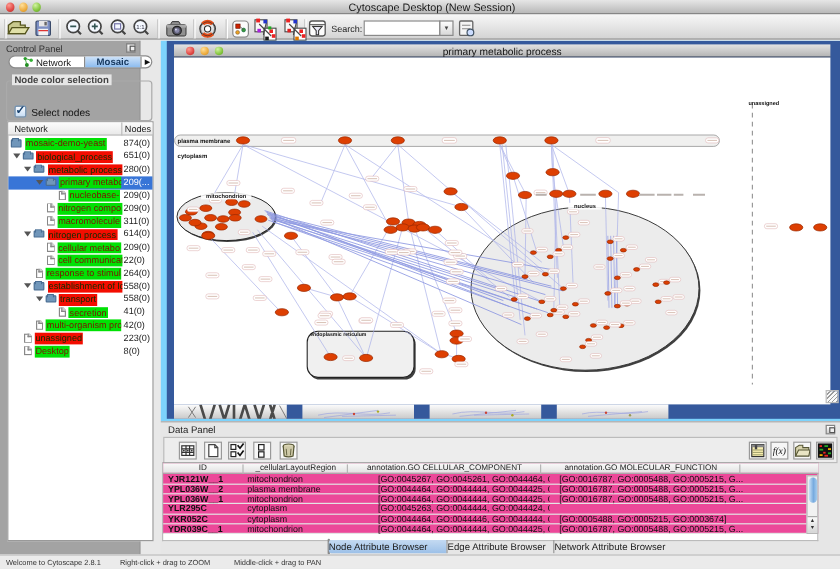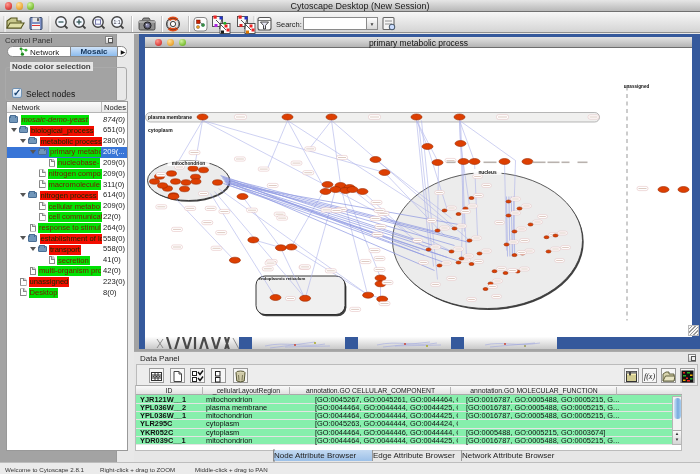--- a/index.html
+++ b/index.html
@@ -30,37 +30,37 @@
 .tnum{position:absolute;left:96px;top:0;color:#222}
 .tarr{position:absolute;top:2.6px;width:0;height:0;border-left:3.2px solid transparent;border-right:3.2px solid transparent;border-top:4.5px solid #555}
 .tfold{position:absolute;top:1.6px;width:9px;height:6.5px;background:#7096ba;border:1px solid #4a6e94;border-radius:1px}
 .tfold:before{content:"";position:absolute;left:0;top:-2px;width:4px;height:2px;background:#7096ba;border:1px solid #4a6e94;border-bottom:none;border-radius:1px 1px 0 0}
 .tfile{position:absolute;top:0.8px;width:6.5px;height:8px;background:#fff;border:1px solid #888;clip-path:polygon(0 0,70% 0,100% 30%,100% 100%,0 100%)}
 .tfile:after{content:"";position:absolute;right:-1px;top:-1px;width:2.6px;height:2.6px;background:#ccc;border-left:1px solid #888;border-bottom:1px solid #888}
 .tlabel{position:absolute;top:0.4px;padding:0 1px;line-height:9.8px;overflow:hidden;height:9.8px}
 .bgG{background:#00e104;color:#7a1500}
 .bgR{background:#f30d00;color:#102c00}
 
-#desktop{position:absolute;left:134px;top:33.5px;width:566px;height:317.5px;background:#a3a3a3;overflow:hidden}
+#desktop{position:absolute;left:134px;top:33.5px;width:566px;height:317.5px;background:#7dd3fc;overflow:hidden}
 #netwin{position:absolute;left:5px;top:0.5px;width:561px;height:314.5px;background:#35599c}
 #nettitle{position:absolute;left:6px;top:3px;width:547px;height:10.5px;background:linear-gradient(#e3e3e3,#b4b4b4);border-bottom:1px solid #6e6e6e}
 #nettitle .txt{position:absolute;top:0.5px;width:100%;text-align:center;font-size:8.5px;color:#111}
 .ntl{position:absolute;top:1.8px;width:6.8px;height:6.8px;border-radius:50%}
 #netcanvas{position:absolute;left:6px;top:13.5px;width:547px;height:289px;background:#fff;overflow:hidden}
 #netstrip{position:absolute;left:6px;top:302.5px;width:412px;height:12px;background:linear-gradient(#fdfdfd,#c9c9c9);overflow:hidden}
 #grip{position:absolute;right:1px;top:291px;width:11px;height:11px;background:
  repeating-linear-gradient(135deg,#f8f8f8 0 1.5px,#9a9a9a 1.5px 2.5px);border:1px solid #bbb}
 
 #dpanel{position:absolute;left:134px;top:351px;width:566px;height:111px;background:#e6e6e6;border-top:1px solid #aaa}
 #dptitle{position:absolute;left:6px;top:1.5px;font-size:8px;color:#222}
 #dpfloat{position:absolute;right:4px;top:1.5px;width:8px;height:8px;border:1px solid #848484;background:linear-gradient(#fff,#ccc)}
 #dpfloat:after{content:"";position:absolute;left:1.5px;top:1.5px;width:3px;height:3px;border:1px solid #555;background:#eee}
 #dtoolbar{position:absolute;left:2px;top:12px;width:562px;height:22px;background:#ededed;border:1px solid #bbb}
 .dbtn{position:absolute;top:3px;width:15px;height:15px;border:1px solid #999;background:#f7f7f7}
-#dtable{position:absolute;left:1px;top:33px;width:547px;height:60px;background:#86efac;border-left:1px solid #bbb;border-right:1px solid #bbb}
+#dtable{position:absolute;left:1px;top:33px;width:547px;height:60px;background:#ec4899;border-left:1px solid #bbb;border-right:1px solid #bbb}
 #dhdr{position:absolute;left:0;top:0;width:546px;height:9.5px;background:linear-gradient(#fafafa,#e2e2e2);border-top:1px solid #aaa;border-bottom:1px solid #aaa;font-size:6.8px;color:#222}
 .dh{position:absolute;top:1px;text-align:center;border-right:1px solid #b5b5b5;height:8px}
 .drow{position:absolute;left:0;width:546px;height:8.3px;font-size:7.4px;color:#111;border-bottom:0.5px solid #e4e4e4;white-space:nowrap}
 .dc{position:absolute;top:0;overflow:hidden;line-height:8.3px}
 #dwhite{position:absolute;left:1px;top:93px;width:547px;height:6px;background:#fff;border:1px solid #bbb;border-top:none}
 
 #btabs{position:absolute;left:273px;top:449px;height:13px;border:1px solid #8b8b8b;border-radius:3px;background:#f4f4f4;font-size:8px;color:#222}
 .btab{position:absolute;top:0;height:11px;line-height:11px;}
 #statusbar{position:absolute;left:0;top:462px;width:700px;height:12px;background:#ebebeb;border-top:1px solid #bdbdbd;font-size:6.2px;color:#333}
 </style></head><body>
@@ -182,21 +182,21 @@
  <div id="grplbl">Node color selection</div>
  <div id="grpbox"></div>
  <div id="cbx">✓</div>
     <div id="cbxlbl">Select nodes</div>
  <div id="treewrap">
   <div id="treehdr">
         <span style="position:absolute;left:5px;top:1px">Network</span>
         <span style="position:absolute;left:97px;top:1px">Nodes</span>
         <span style="position:absolute;left:94px;top:0;height:11px;border-left:1px solid #bbb"></span>
       </div>
-  <div class="trow" style="top:12.6px;font-style:italic;">
+  <div class="trow" style="top:12.6px;">
         <span class="tfold" style="left:2.0px"></span>
         <span class="tlabel bgG" style="left:13.5px;max-width:80px">mosaic-demo-yeast</span>
         <span class="tnum" style="">874(0)</span>
       </div>
 <div class="trow" style="top:23.4px;">
         <span class="tarr" style="left:3.5px"></span>
         <span class="tfold" style="left:11.5px"></span>
         <span class="tlabel bgR" style="left:23.0px;max-width:71px">biological_process</span>
         <span class="tnum" style="">651(0)</span>
       </div>

